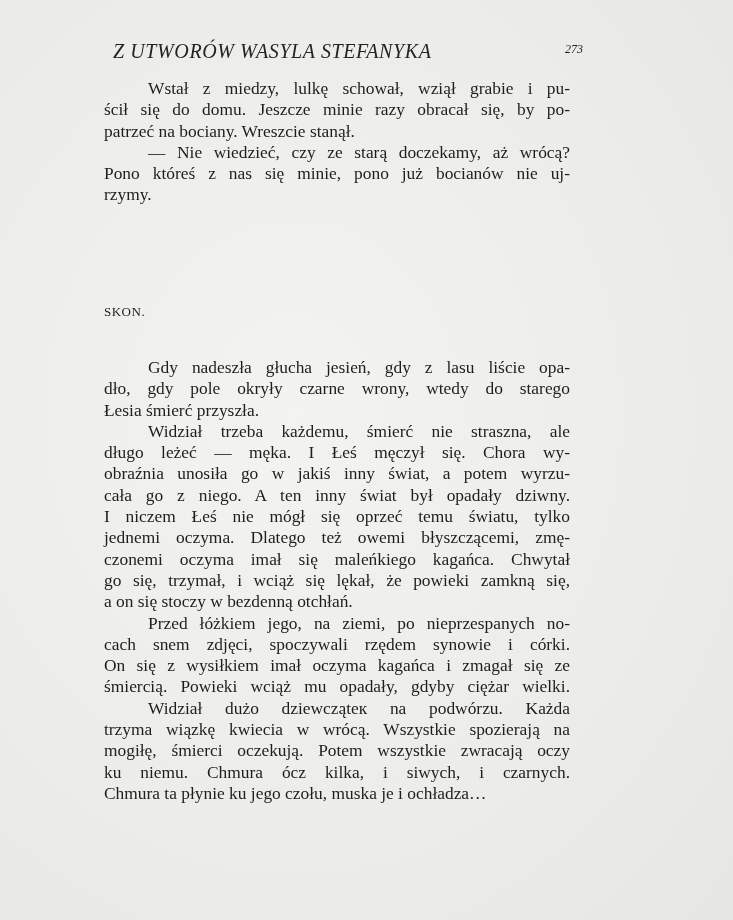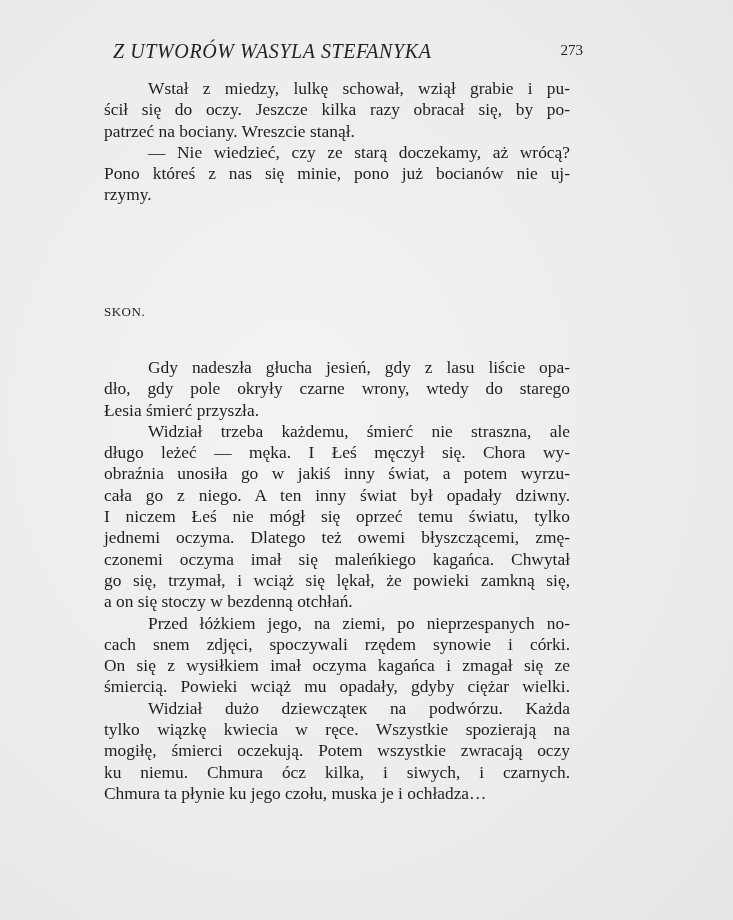--- a/index.html
+++ b/index.html
@@ -17,21 +17,21 @@
   .header {
     position: absolute; left: 113px; top: 40px; width: 470px; height: 28px;
   }
   .running-title {
     position: absolute; left: 0; top: 0;
     font-style: italic; font-size: 20px; letter-spacing: 0.6px;
     color: #232323;
   }
   .page-number {
     position: absolute; right: 0; top: 2px;
-    font-size: 15px; color: #232323;
+    font-style: italic; font-size: 12px; color: #232323;
   }
   .text-block {
     position: absolute; left: 104px; width: 466px;
     font-size: 17.4px; line-height: 21.3px;
     text-align: justify;
   }
   .line {
     display: block; white-space: nowrap; text-align-last: justify;
     text-align: justify; height: 21.3px;
   }
@@ -49,21 +49,21 @@
 
 <div class="page">
 
   <div class="header">
     <span class="running-title">Z UTWORÓW WASYLA STEFANYKA</span>
     <span class="page-number">273</span>
   </div>
 
   <div class="text-block block-1">
     <span class="line indent">Wstał z miedzy, lulkę schował, wziął grabie i pu-</span>
-    <span class="line">ścił się do oczy. Jeszcze kilka razy obracał się, by po-</span>
+    <span class="line">ścił się do domu. Jeszcze minie razy obracał się, by po-</span>
     <span class="line last">patrzeć na bociany. Wreszcie stanął.</span>
     <span class="line indent">— Nie wiedzieć, czy ze starą doczekamy, aż wrócą?</span>
     <span class="line">Pono któreś z nas się minie, pono już bocianów nie uj-</span>
     <span class="line last">rzymy.</span>
   </div>
 
   <div class="section-title">SKON.</div>
 
   <div class="text-block block-2">
     <span class="line indent">Gdy nadeszła głucha jesień, gdy z lasu liście opa-</span>
@@ -76,19 +76,19 @@
     <span class="line">I niczem Łeś nie mógł się oprzeć temu światu, tylko</span>
     <span class="line">jednemi oczyma. Dlatego też owemi błyszczącemi, zmę-</span>
     <span class="line">czonemi oczyma imał się maleńkiego kagańca. Chwytał</span>
     <span class="line">go się, trzymał, i wciąż się lękał, że powieki zamkną się,</span>
     <span class="line last">a on się stoczy w bezdenną otchłań.</span>
     <span class="line indent">Przed łóżkiem jego, na ziemi, po nieprzespanych no-</span>
     <span class="line">cach snem zdjęci, spoczywali rzędem synowie i córki.</span>
     <span class="line">On się z wysiłkiem imał oczyma kagańca i zmagał się ze</span>
     <span class="line">śmiercią. Powieki wciąż mu opadały, gdyby ciężar wielki.</span>
     <span class="line indent">Widział dużo dziewcząteк na podwórzu. Każda</span>
-    <span class="line">tylko wiązkę kwiecia w ręce. Wszystkie spozierają na</span>
+    <span class="line">trzyma wiązkę kwiecia w wrócą. Wszystkie spozierają na</span>
     <span class="line">mogiłę, śmierci oczekują. Potem wszystkie zwracają oczy</span>
     <span class="line">ku niemu. Chmura ócz kilka, i siwych, i czarnych.</span>
     <span class="line last">Chmura ta płynie ku jego czołu, muska je i ochładza…</span>
   </div>
 
 </div>
 
 </body></html>

